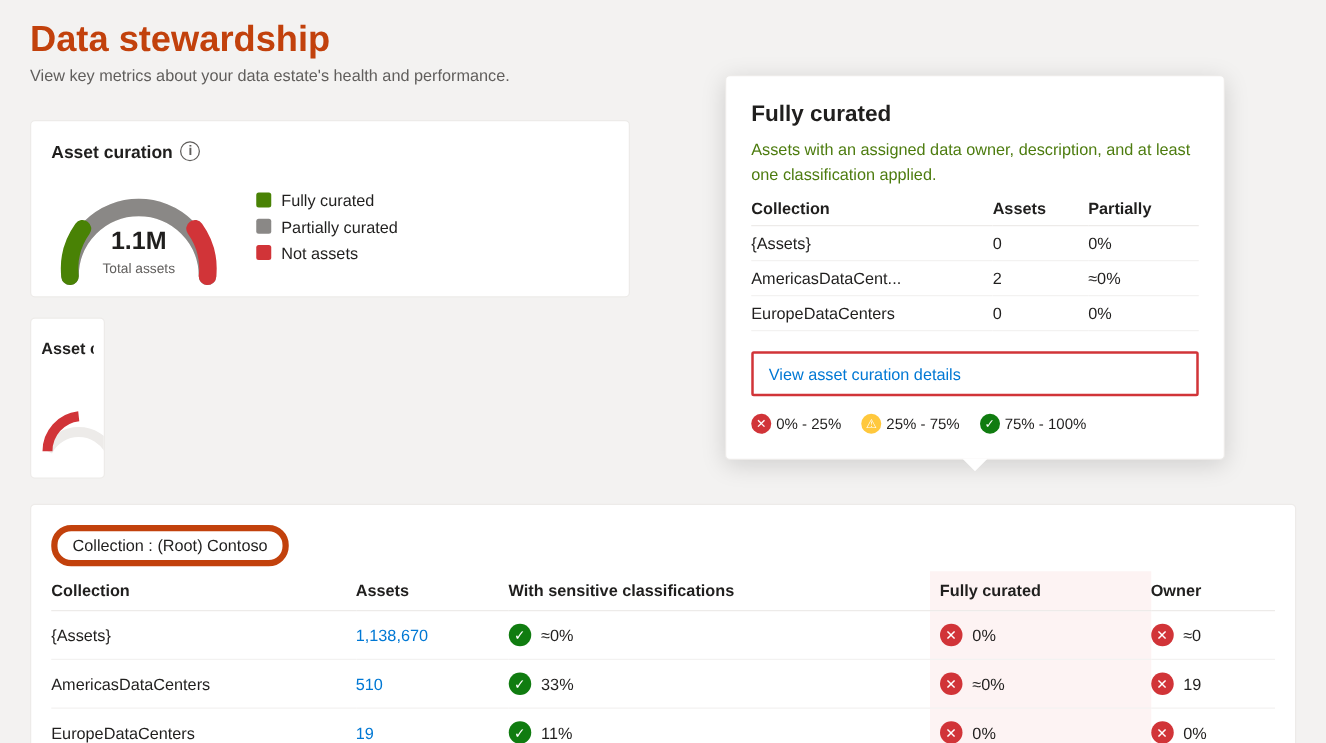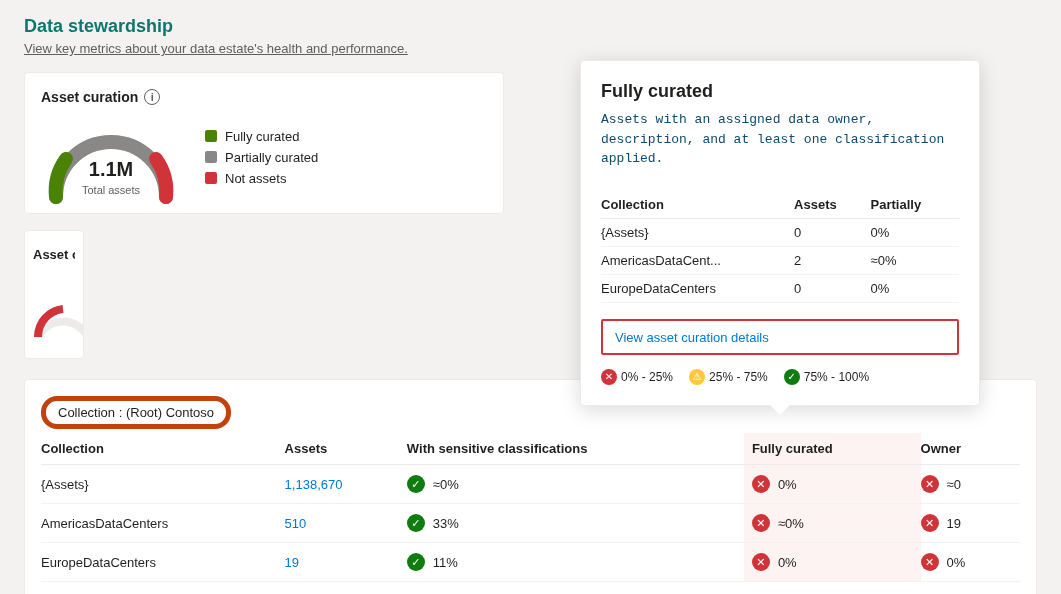--- a/index.html
+++ b/index.html
@@ -13,31 +13,30 @@
       overflow: hidden;
       position: relative;
     }
 
     .main-content {
       padding: 16px 24px;
       position: relative;
     }
 
     .page-title {
-      font-size: 18px;
+      font-size: 29px;
       font-weight: 600;
       margin-bottom: 4px;
-      color: #0f766e;
+      color: #c2410c;
     }
 
     .page-subtitle {
       font-size: 13px;
       color: #605e5c;
-      margin-bottom: 16px;
-      text-decoration: underline;
+      margin-bottom: 28px;
     }
 
     .cards-row {
       display: flex;
       gap: 16px;
       margin-bottom: 20px;
       flex-direction: column;
     }
 
     .card {
@@ -234,24 +233,23 @@
     }
 
     .tooltip-title {
       font-size: 18px;
       font-weight: 600;
       margin-bottom: 8px;
     }
 
     .tooltip-desc {
       font-size: 13px;
-      color: #0c4a6e;
-      margin-bottom: 22px;
+      color: #4d7c0f;
+      margin-bottom: 4px;
       line-height: 1.5;
-      font-family: Liberation Mono, monospace;
     }
 
     .tooltip-table {
       width: 100%;
       border-collapse: collapse;
       margin-bottom: 16px;
     }
 
     .tooltip-table th {
       text-align: left;

